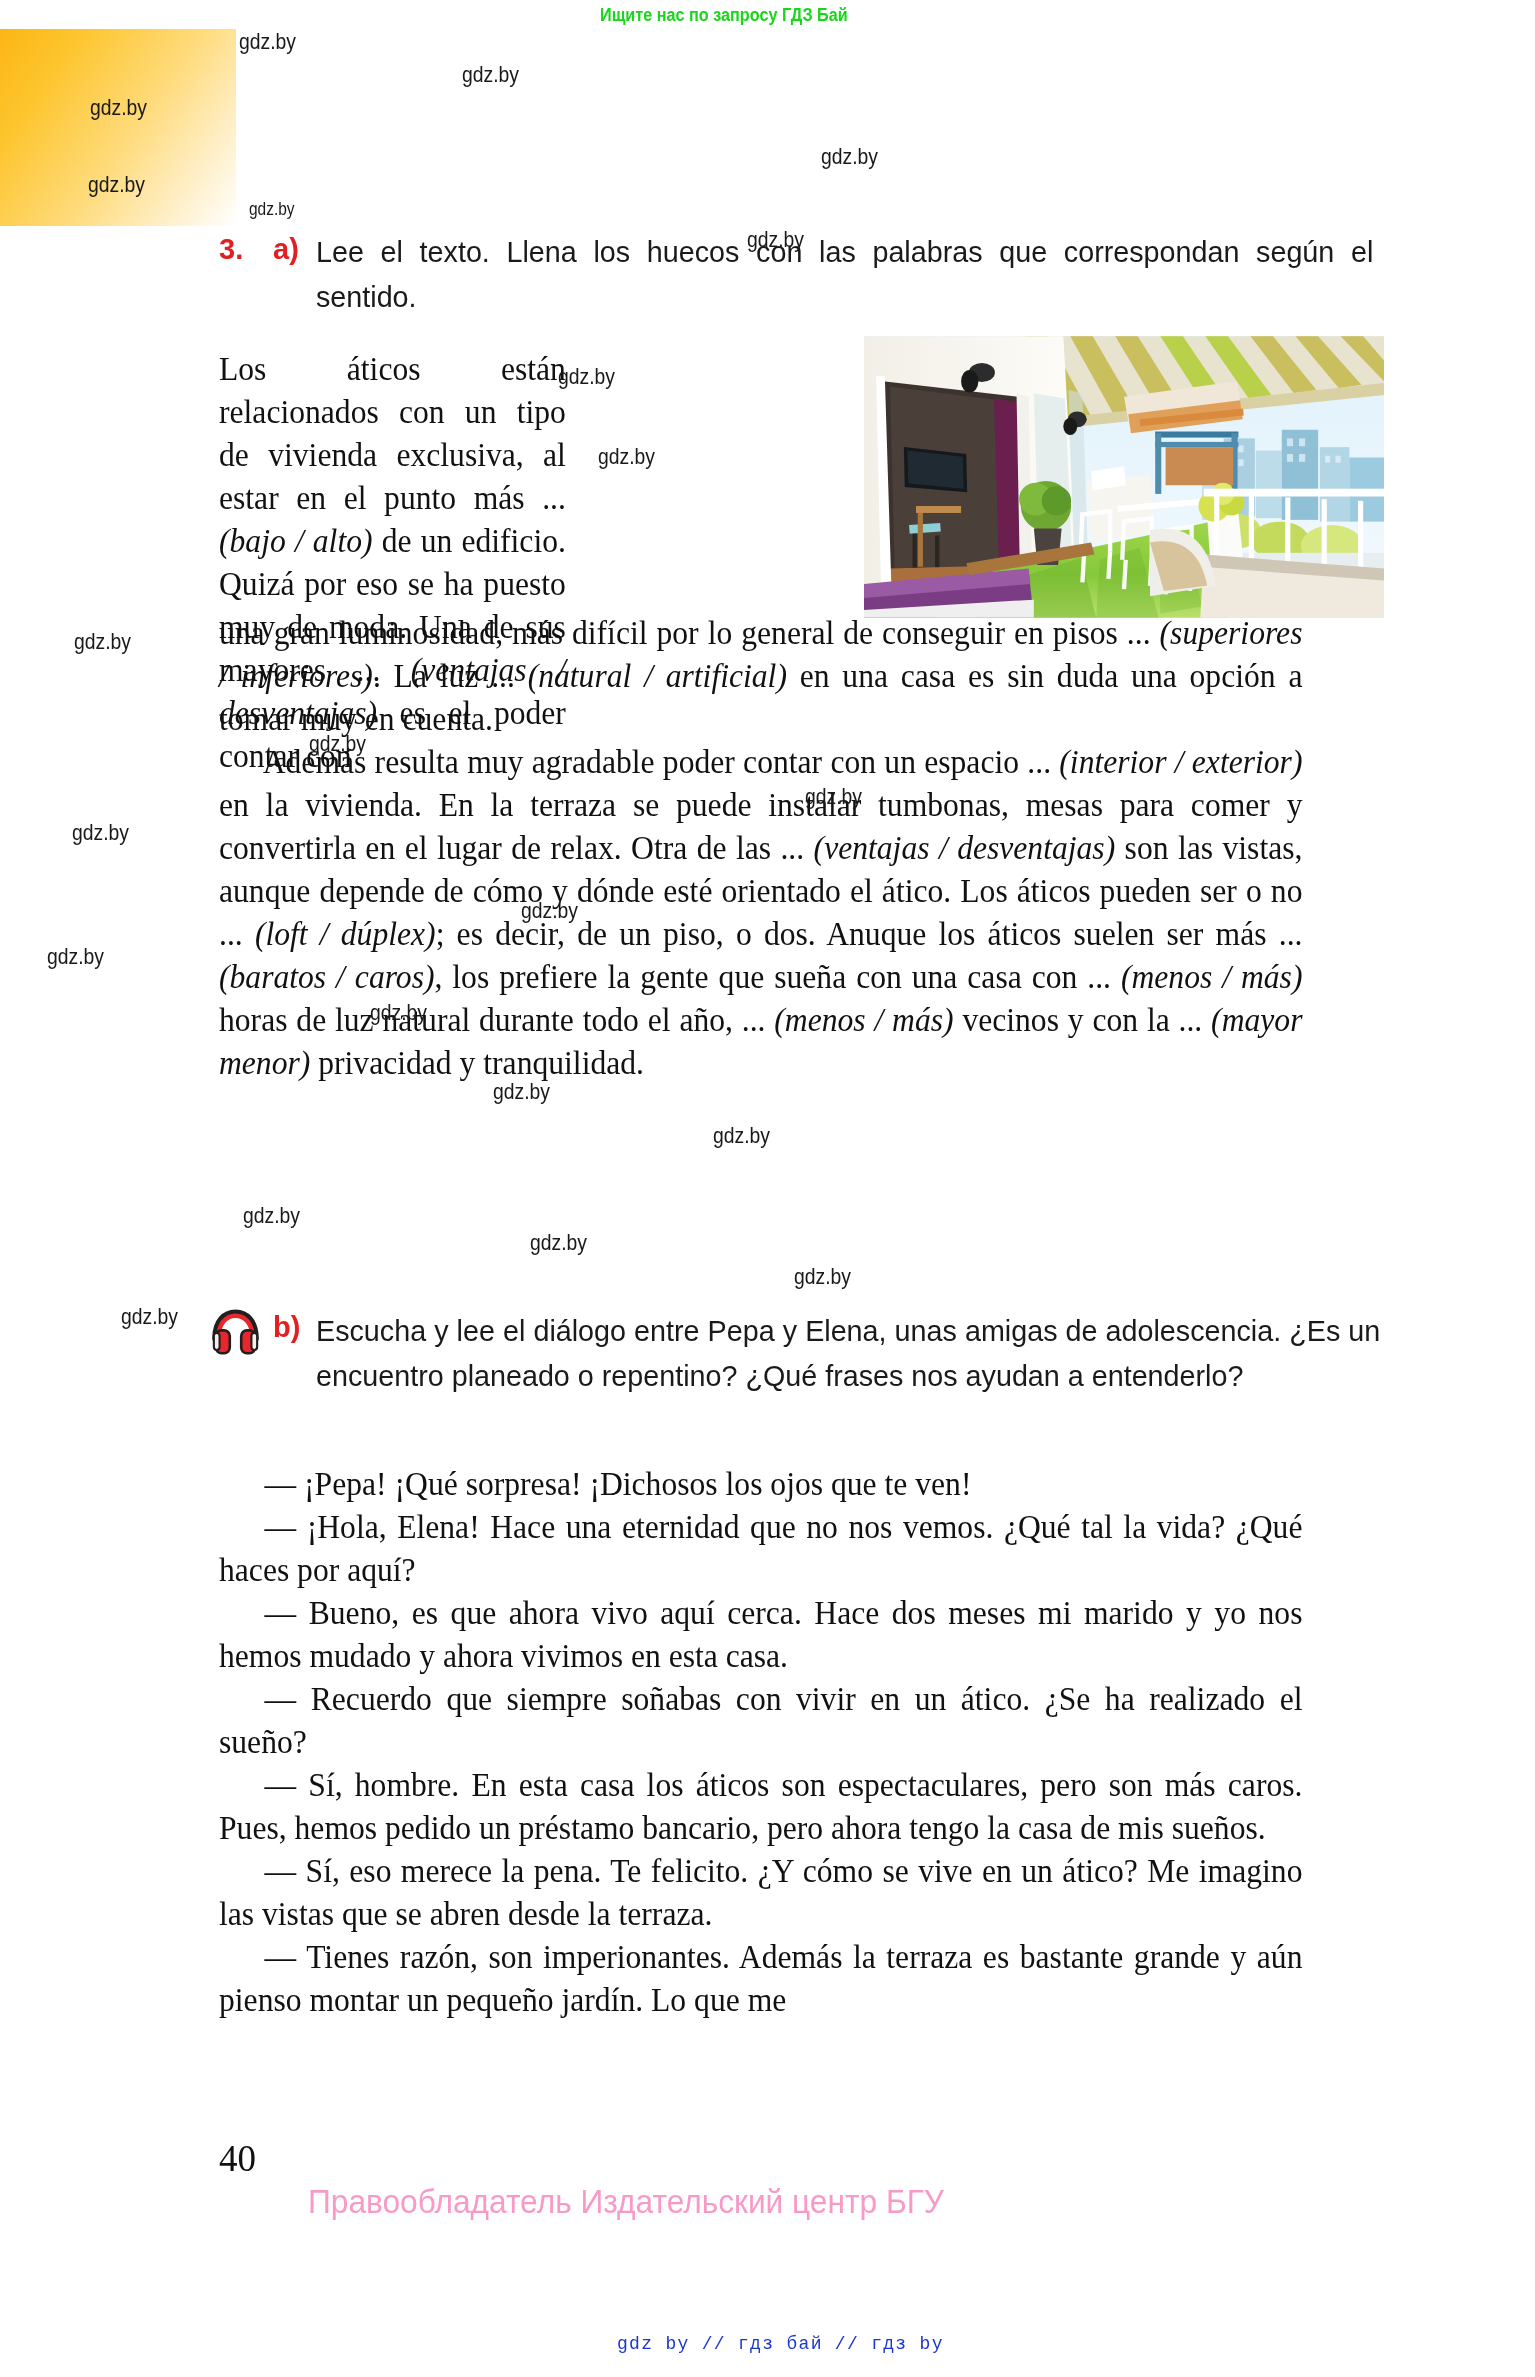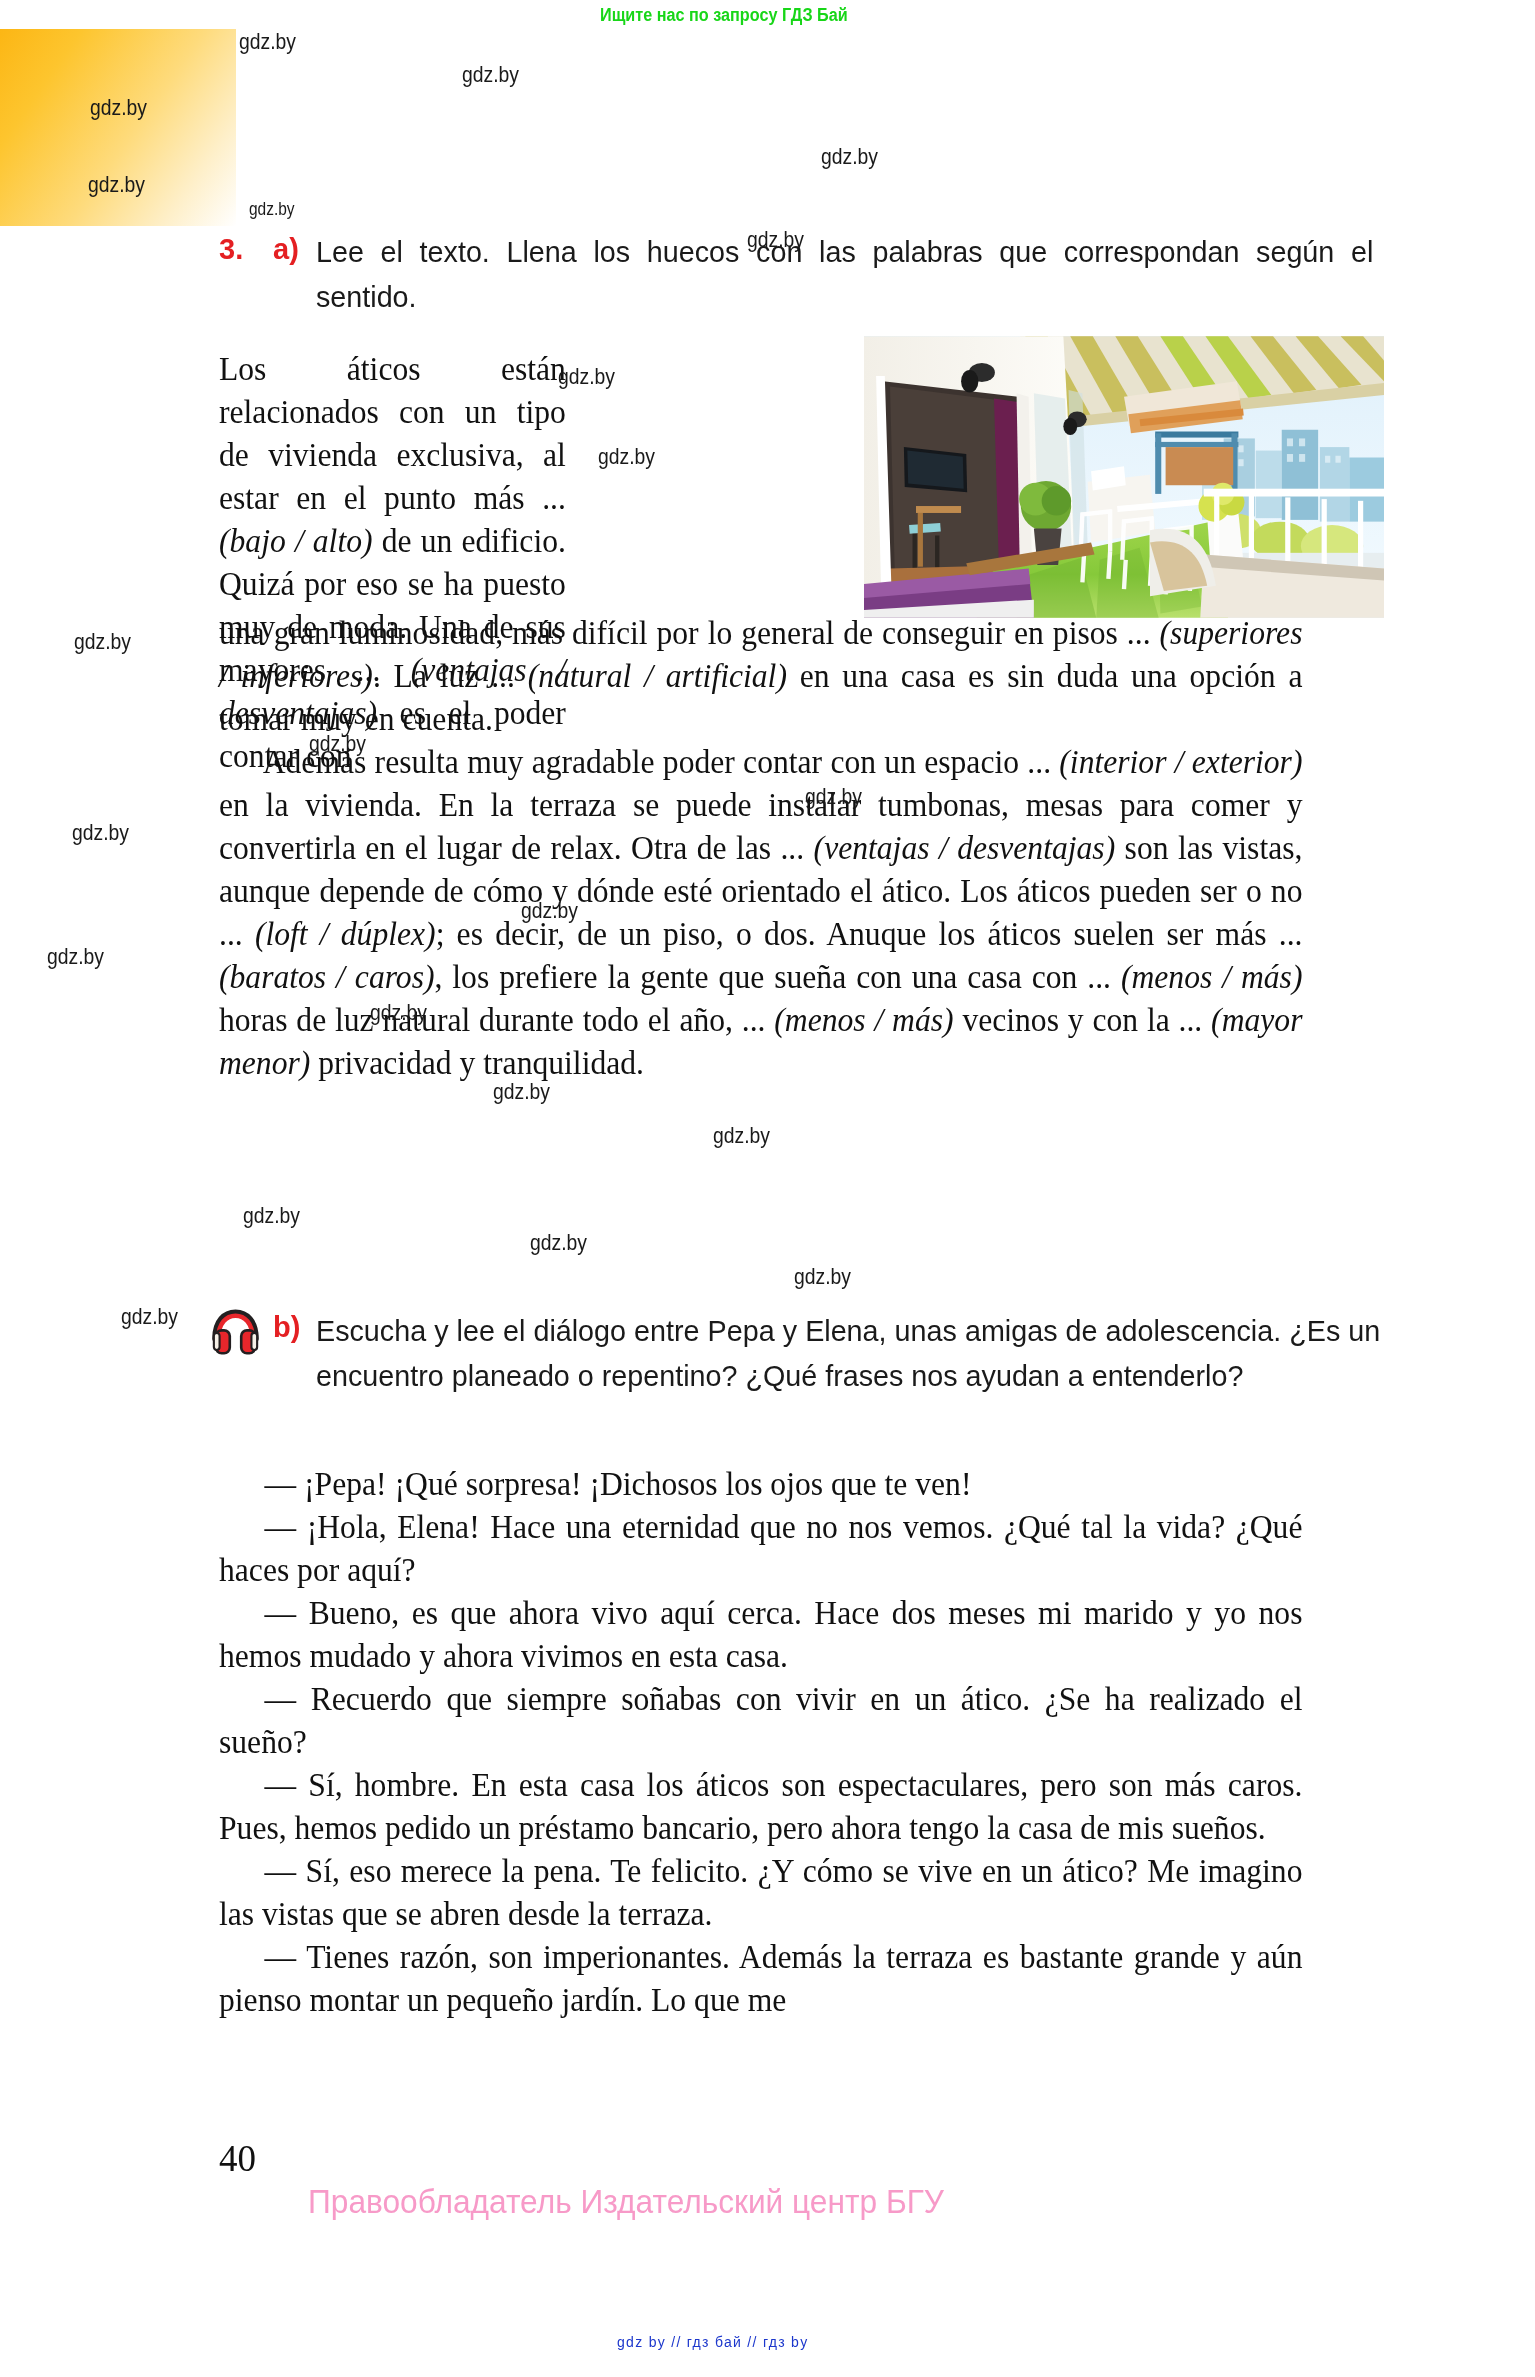--- a/index.html
+++ b/index.html
@@ -30,22 +30,22 @@
   }
   #wm-top-green{
     position:absolute; left:600px; top:5.2px;
     font-family:"Liberation Sans", sans-serif;
     font-size:18px; font-weight:bold; color:#18d618;
     transform:scaleX(.9); transform-origin:left center;
     white-space:nowrap;
   }
   #footer-blue{
     position:absolute; left:617px; top:2334px;
-    font-family:Liberation Sans, sans-serif;
-    font-size:14px; color:#1c37cc; letter-spacing:1.3px;
+    font-family:Liberation Mono, monospace;
+    font-size:18px; color:#1c37cc; letter-spacing:1.3px;
     white-space:nowrap;
   }
   #copyright-pink{
     position:absolute; left:308px; top:2183px;
     font-family:"Liberation Sans", sans-serif;
     font-size:33px; color:#f79ac8;
     white-space:nowrap; transform:scaleX(.96); transform-origin:left center;
   }
 
   

